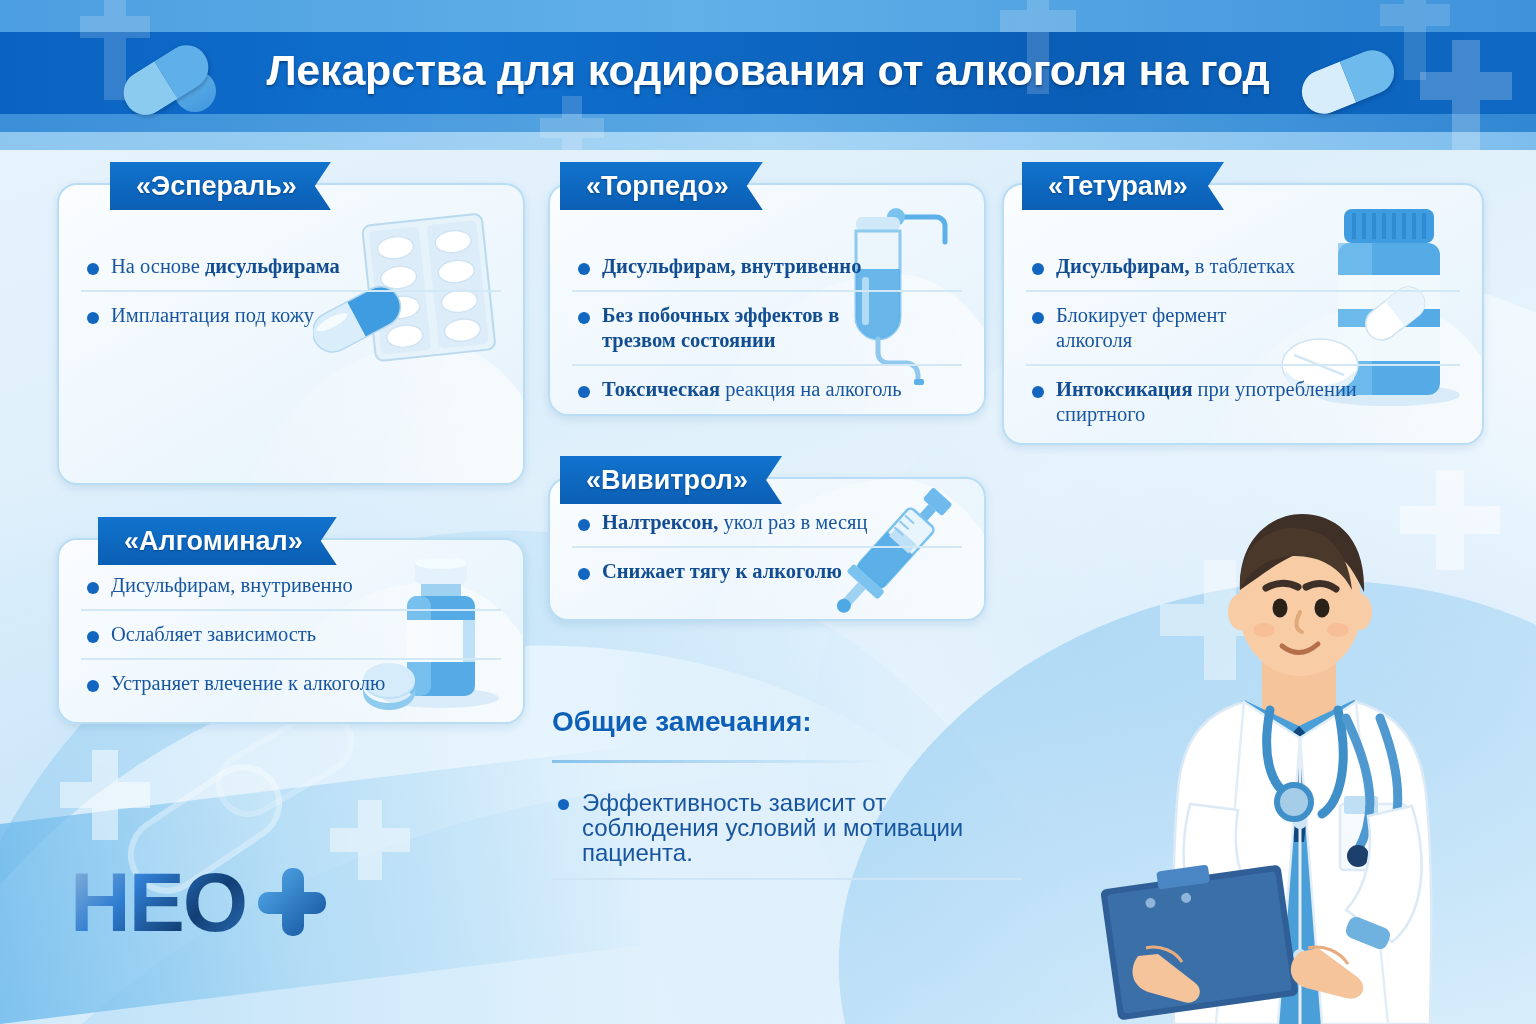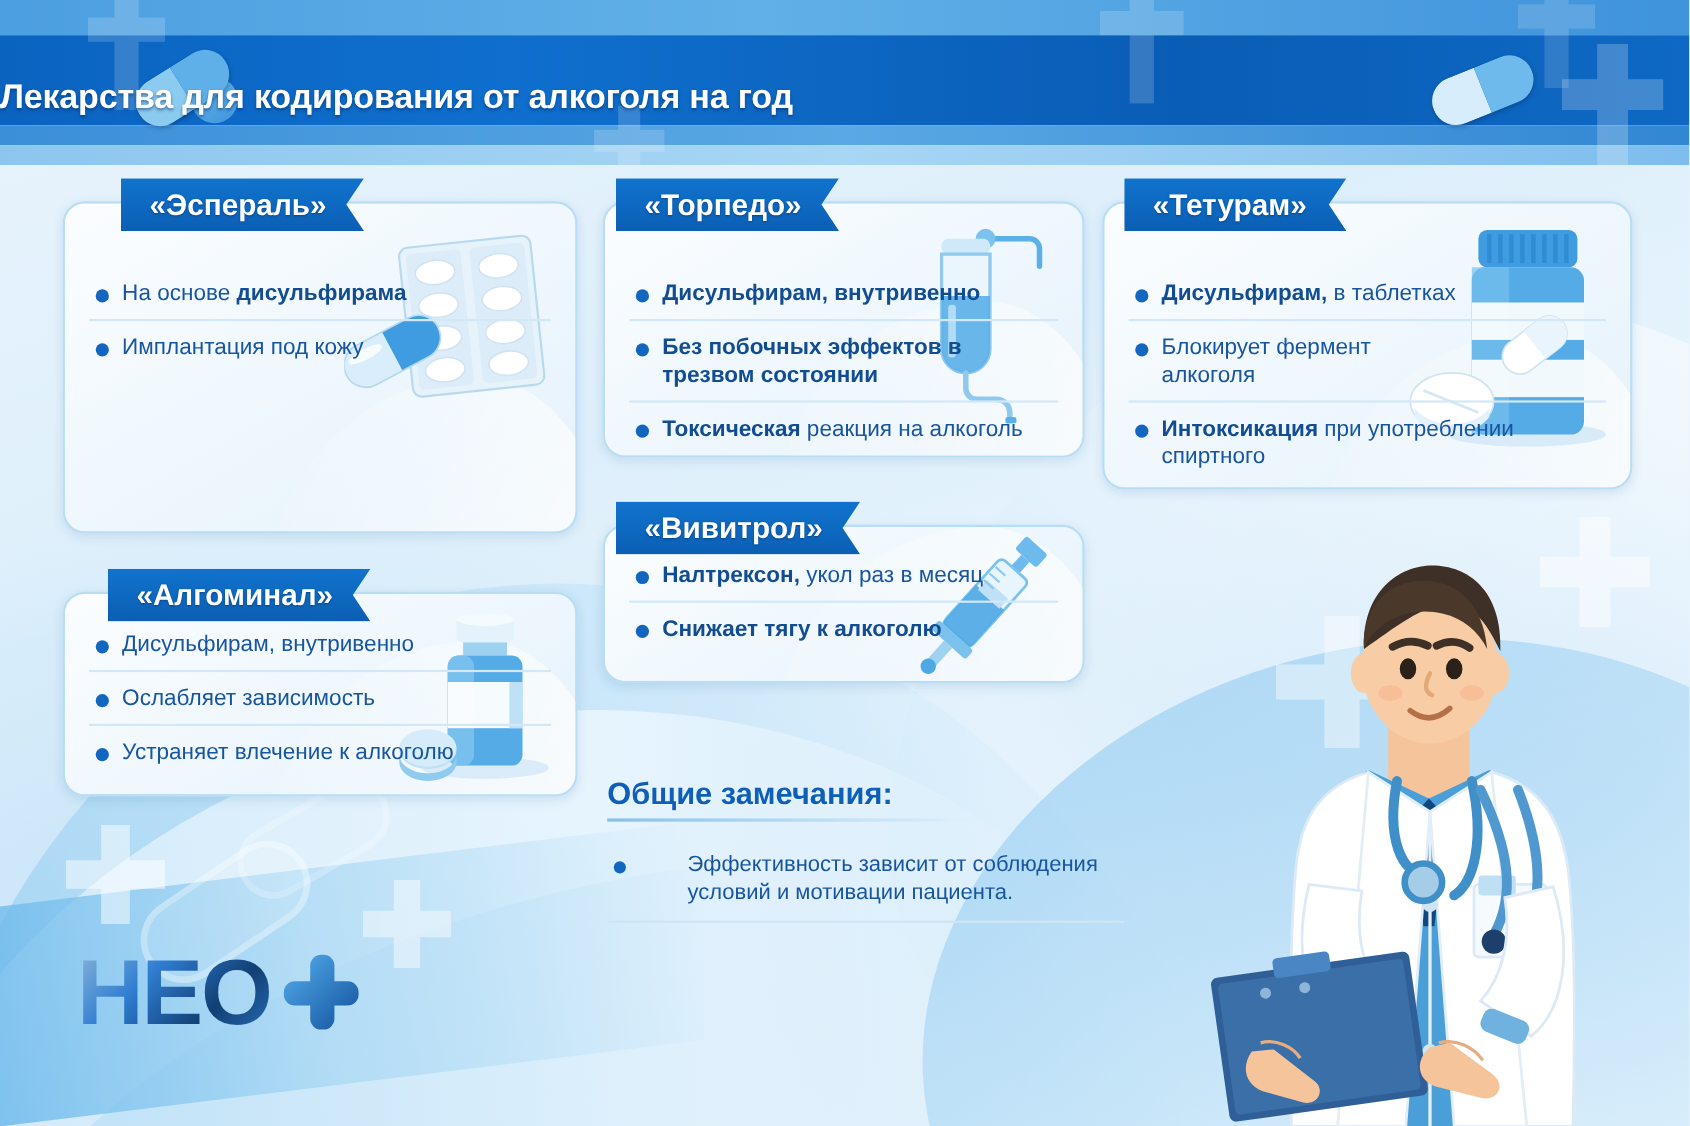--- a/index.html
+++ b/index.html
@@ -56,39 +56,39 @@
              background:linear-gradient(90deg,#0b63c0,#0f6fce 30%,#0a5db5 70%,#0e69c4); }
   .hdr-bot{ position:absolute; left:0; top:114px; width:100%; height:18px;
             background:linear-gradient(90deg,#3b8fd8,#5aa8e4 50%,#3287d3); }
   .hdr-bot2{ position:absolute; left:0; top:132px; width:100%; height:18px;
             background:linear-gradient(90deg,#8cc6ef,#a8d6f5 50%,#7dbded); }
   .hdr-cross{ position:absolute; opacity:.17; }
   .hdr-cross i{ position:absolute; background:#ffffff; display:block;}
 
   .title{
     position:absolute; left:0; top:46px; width:100%;
-    text-align:left; color:#ffffff;
-    font-size:31px; font-weight:bold; letter-spacing:-.2px;
+    text-align:center; color:#ffffff;
+    font-size:43px; font-weight:bold; letter-spacing:-.2px;
     text-shadow:0 2px 3px rgba(0,40,90,.55);
     z-index:6;
-    margin-top:24px;
   }
 
   
   .tpill{ position:absolute; z-index:5;}
   .cap{ position:absolute; border-radius:999px; }
 
   
   .card{
     position:absolute;
     background:linear-gradient(150deg,#fbfdff 0%, #eef7fd 55%, #e4f1fb 100%);
     border:2px solid #b9ddf4;
     border-radius:20px;
     box-shadow:0 3px 10px rgba(30,90,150,.13);
     overflow:hidden;
+    font-family:Liberation Serif, serif;
   }
   .card-sheen{ position:absolute; right:-40px; bottom:-60px; width:320px; height:200px;
                background:linear-gradient(110deg,rgba(255,255,255,.0),rgba(255,255,255,.85));
                border-radius:60% 40% 0 0/100% 100% 0 0; pointer-events:none;}
 
   
   .ribbon{
     position:absolute; z-index:4; height:48px;
     background:linear-gradient(180deg,#1173cd,#0b5fb4);
     color:#fff; font-size:27px; font-weight:bold;
@@ -107,27 +107,27 @@
     width:12px; height:12px; border-radius:50%;
     background:#1266bf;
   }
   .bl .t{
     color:#17559f; font-size:20.5px; line-height:25px; font-weight:500;
   }
   .bl .t b{ font-weight:bold; color:#124d92; }
 
   
   .notes{ position:absolute; z-index:3; }
-  .notes h2{ color:#0d5fb8; font-size:28px; font-weight:bold; margin-bottom:6px;
+  .notes h2{ color:#0d5fb8; font-size:28px; font-weight:bold; margin-bottom:22px;
              text-shadow:0 1px 1px rgba(255,255,255,.7); }
   .notes .rule{ height:3px; width:330px; background:linear-gradient(90deg,#86c2ea,rgba(180,216,240,0)); margin-bottom:14px;}
   .nb{ position:relative; padding:13px 0 13px 30px; border-bottom:2px solid #cfe5f5; max-width:470px;}
   .nb:last-child{ border-bottom:2px solid #cfe5f5;}
   .nb::before{ content:""; position:absolute; left:6px; top:22px; width:11px;height:11px;border-radius:50%;background:#1266bf;}
-  .nb .t{ color:#17559f; font-size:20px; line-height:25px; font-weight:500;margin-left:43px;}
+  .nb .t{ color:#17559f; font-size:24px; line-height:25px; font-weight:500;}
 
   
   .logo{ position:absolute; left:70px; top:861px; z-index:6; display:flex; align-items:center; gap:4px;}
   .logo .ch{ font-size:84px; font-weight:bold; line-height:82px;
              background:linear-gradient(135deg,#8fb6d8 0%,#2f7dd2 35%,#123f74 70%,#2a6fb8 100%);
              -webkit-background-clip:text; background-clip:text; color:transparent;
              letter-spacing:-2px; }
   .logo .plus{ position:relative; width:68px; height:68px; margin-left:8px; }
   .logo .plus i{ position:absolute; border-radius:10px;
                  background:linear-gradient(135deg,#4a9ee0,#1c5fa8);}

